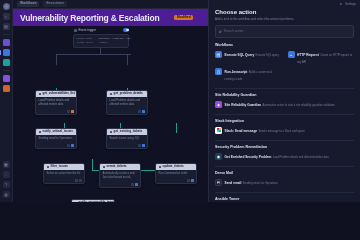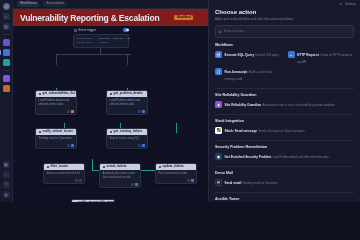--- a/index.html
+++ b/index.html
@@ -46,21 +46,21 @@
   }
   .crumb {
     background:#262a40; border-radius:1.5px; padding:1px 3px;
     font-size:3.4px; color:#aeb2cb; letter-spacing:.1px; line-height:1;
   }
   .crumb.plain { background:#1f2336; color:#8f94b0; }
 
   
   .pagehead {
     height:17px; display:flex; align-items:center; padding:0 7px; gap:15px;
-    background:#7f1d1d; flex:0 0 17px;
+    background:#4c1d95; flex:0 0 17px;
   }
   .title { font-size:8.5px; font-weight:bold; color:#e8eaf6; letter-spacing:-.2px; white-space:nowrap; }
   .badge-orange {
     background:#d4762a; color:#1a0f05; font-size:3.2px; font-weight:bold;
     border-radius:1.5px; padding:1.2px 2.5px; line-height:1; letter-spacing:.1px;
   }
   .head-tools { margin-left:auto; display:flex; align-items:center; gap:3px; }
   .btn-sm {
     background:#262a40; border:1px solid #343956; border-radius:2px;
     font-size:3.3px; color:#b9bdd4; padding:1.5px 3px; line-height:1;

